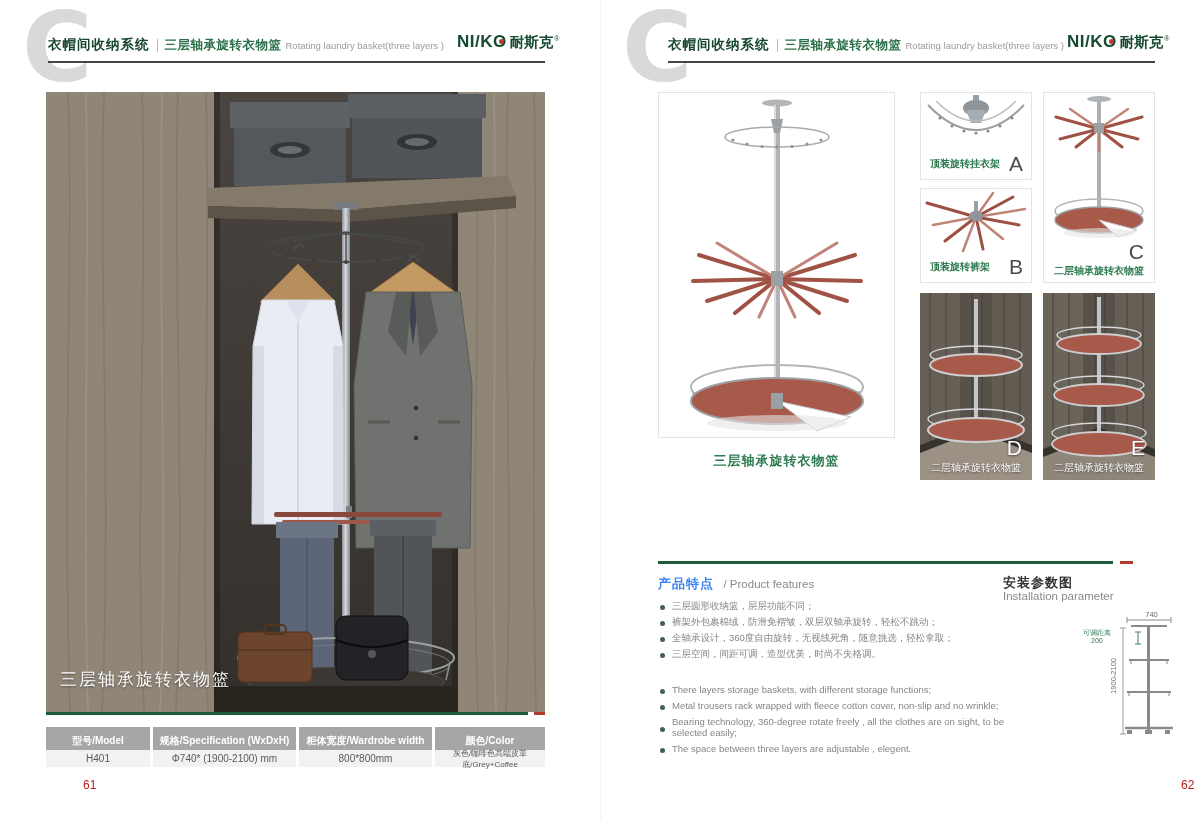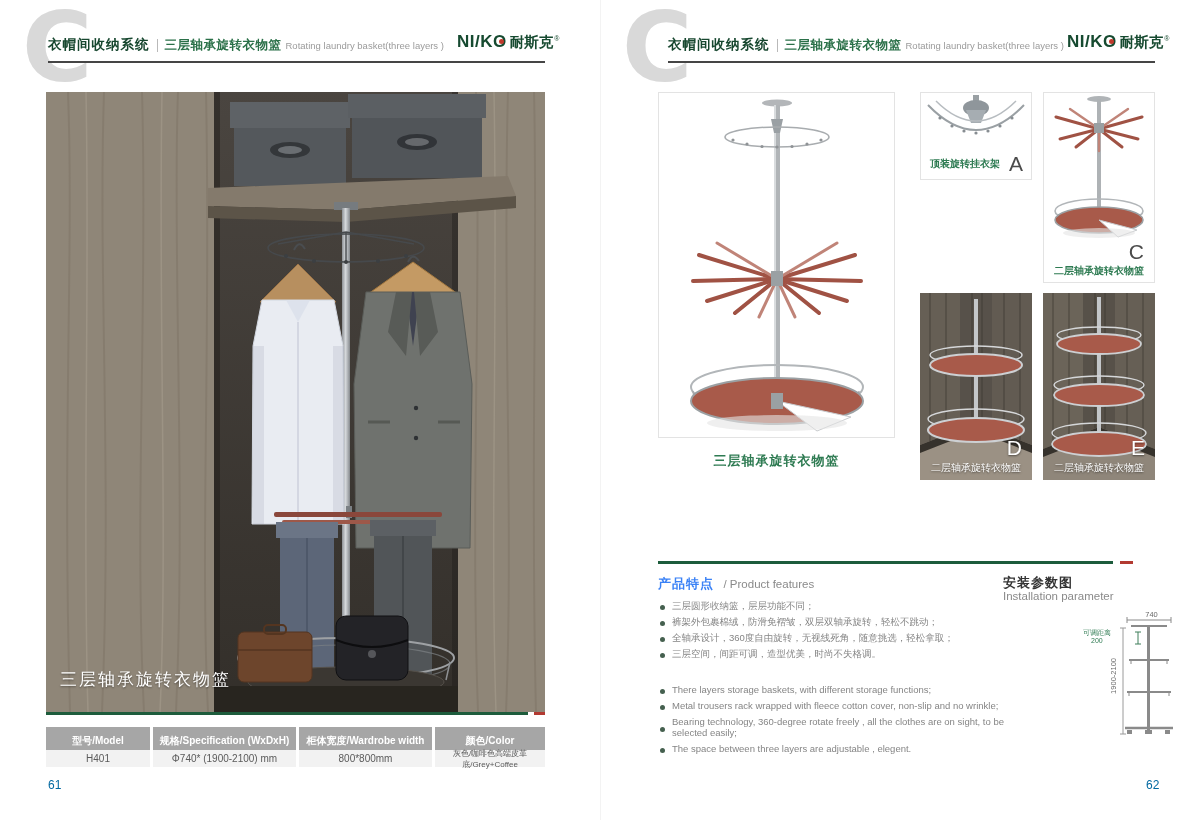--- a/index.html
+++ b/index.html
@@ -29,21 +29,21 @@
   .sep-r { position:absolute; height:3px; background:#b23a31; }
 
   
   .photo { position:absolute; left:46px; top:92px; width:499px; height:620px; overflow:hidden; }
   .photo-cap { position:absolute; left:14px; top:576px; color:#fff; font-size:17px; letter-spacing:2px; text-shadow:0 1px 2px rgba(0,0,0,.45); }
 
   
   .tbl-h, .tbl-c { position:absolute; display:flex; align-items:center; justify-content:center; text-align:center; }
   .tbl-h { height:28px; background:#a6a6a6; color:#fff; font-size:10px; font-weight:700; }
   .tbl-c { height:17px; background:#f2f2f2; color:#5a5a5a; font-size:10px; }
-  .pagenum { position:absolute; font-size:12px; color:#0369a1; }
+  .pagenum { position:absolute; font-size:12px; color:#b91c1c;margin-left:35px; }
 
   
   .frame { position:absolute; border:1px solid #e3e3e3; background:#fff; overflow:hidden; }
   .main-cap { position:absolute; text-align:center; color:#2e7b52; font-size:13px; font-weight:700; letter-spacing:1px; }
   .th-cap { position:absolute; color:#2e7b52; font-size:10px; font-weight:700; white-space:nowrap; }
   .th-letter { position:absolute; font-size:21px; color:#4b4b4b; }
   .th-cap-w { position:absolute; color:#fff; font-size:10px; white-space:nowrap; text-shadow:0 1px 2px rgba(0,0,0,.5); }
   .th-letter-w { position:absolute; font-size:21px; color:#fff; text-shadow:0 1px 2px rgba(0,0,0,.5); }
 
   
@@ -275,20 +275,40 @@
         <circle cx="55" cy="40" r="1.6"></circle>
           <circle cx="67" cy="38" r="1.6"></circle>
           <circle cx="79" cy="33" r="1.6"></circle>
           <circle cx="91" cy="25" r="1.6"></circle>
       </g>
     </svg>
     <span class="th-cap" style="left:9px; bottom:8px;">顶装旋转挂衣架</span>
     <span class="th-letter" style="right:8px; bottom:3px;">A</span>
   </div>
 
+  <div class="frame" style="left:920px; top:188px; width:112px; height:95px;">
+    <svg width="110" height="68" viewBox="0 0 110 68">
+      <rect x="53" y="12" width="4" height="14" fill="#9aa0a4"></rect>
+      <g stroke-linecap="round">
+        <path d="M55,28 L6,14" stroke="#9c4f42" stroke-width="3"></path>
+        <path d="M55,28 L12,36" stroke="#c08476" stroke-width="2.5"></path>
+        <path d="M55,28 L24,52" stroke="#9c4f42" stroke-width="3"></path>
+        <path d="M55,28 L42,62" stroke="#c08476" stroke-width="2.5"></path>
+        <path d="M55,28 L62,60" stroke="#9c4f42" stroke-width="3"></path>
+        <path d="M55,28 L82,50" stroke="#c08476" stroke-width="2.5"></path>
+        <path d="M55,28 L98,36" stroke="#9c4f42" stroke-width="3"></path>
+        <path d="M55,28 L104,20" stroke="#c08476" stroke-width="2.5"></path>
+        <path d="M55,28 L92,8" stroke="#9c4f42" stroke-width="3"></path>
+        <path d="M55,28 L72,4" stroke="#c08476" stroke-width="2.5"></path>
+      </g>
+      <ellipse cx="55" cy="27" rx="7" ry="5" fill="#8f969b"></ellipse>
+    </svg>
+    <span class="th-cap" style="left:9px; bottom:8px;">顶装旋转裤架</span>
+    <span class="th-letter" style="right:8px; bottom:3px;">B</span>
+  </div>
 
   <div class="frame" style="left:1043px; top:92px; width:112px; height:191px;">
     <svg width="110" height="155" viewBox="0 0 110 155">
       <ellipse cx="55" cy="6" rx="12" ry="3" fill="#b0b4b7"></ellipse>
       <rect x="53" y="6" width="4" height="122" fill="#aeb2b5"></rect>
       <g stroke="#a05244" stroke-width="3" stroke-linecap="round">
         <path d="M55,36 L12,24"></path>
           <path d="M55,36 L16,46"></path>
           <path d="M55,36 L32,54"></path>
         <path d="M55,36 L78,54"></path>

